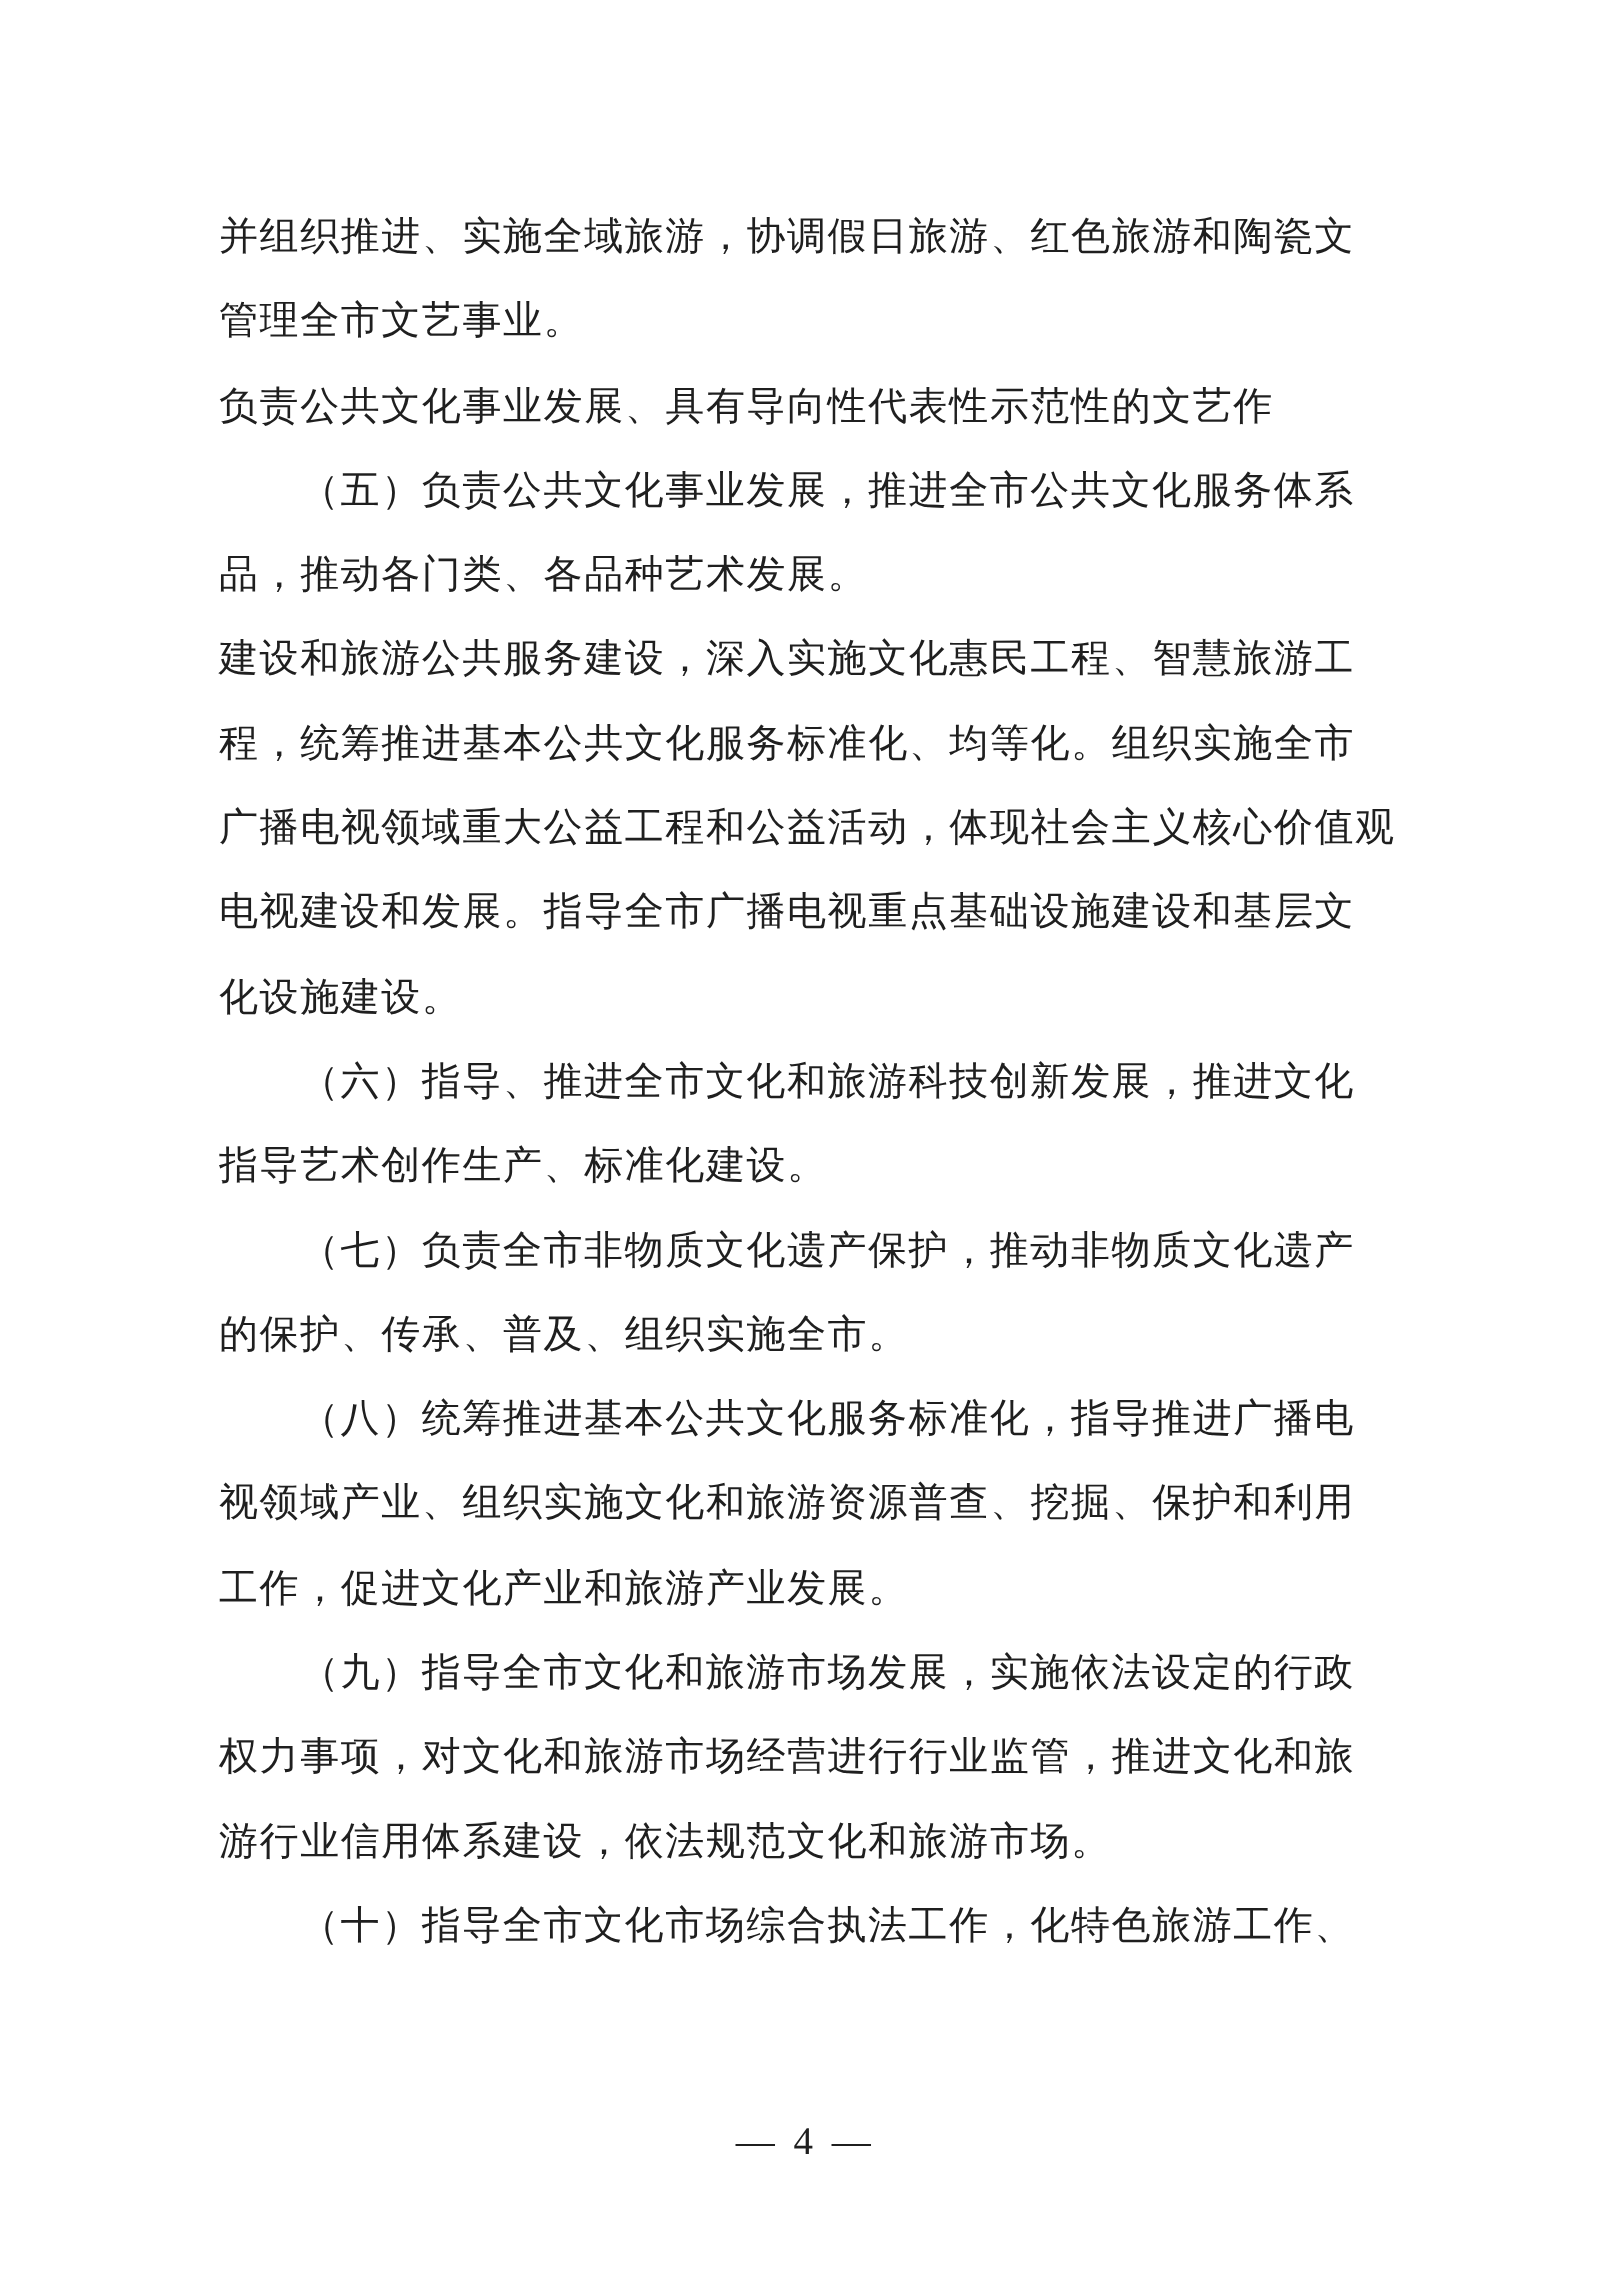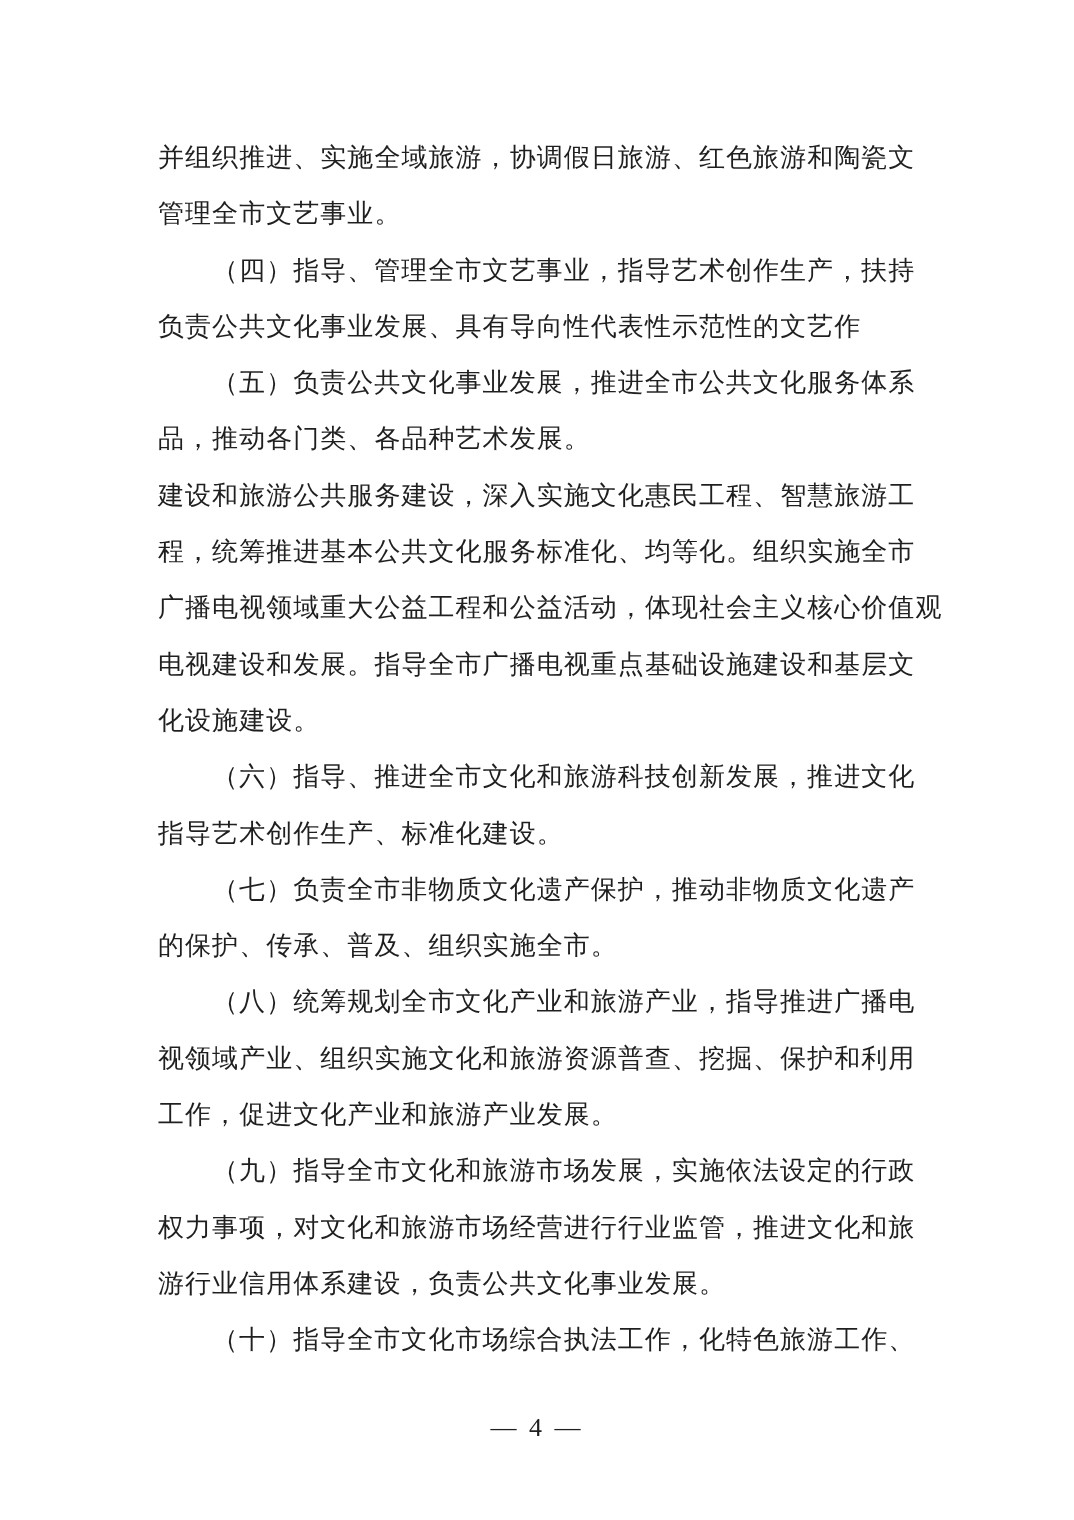--- a/index.html
+++ b/index.html
@@ -12,21 +12,21 @@
     width: 1074px;
     height: 1520px;
     margin: 0 auto;
     background: #ffffff;
     overflow: hidden;
     font-family: "Liberation Serif", "DejaVu Serif", serif;
     font-weight: 400;
   }
   .textblock {
     position: absolute;
-    left: 158px;
+    left: 146px;
     top: 130px;
     width: 762px;
   }
   .line {
     height: 56.3px;
     line-height: 56.3px;
     font-size: 26px;
     letter-spacing: 1.05px;
     white-space: nowrap;
     text-align: left;
@@ -46,35 +46,34 @@
     letter-spacing: 3px;
   }
 </style>
 </head>
 <body>
 
 <div class="page" style="background: rgb(255, 255, 255); color: rgb(31, 31, 31);">
   <div class="textblock" id="textblock">
       <div class="line">并组织推进、实施全域旅游，协调假日旅游、红色旅游和陶瓷文</div>
       <div class="line">管理全市文艺事业。</div>
-      <div class="line indent">（四）指导、管理全市文艺事业，指导艺术创作生产，扶持</div>
       <div class="line">负责公共文化事业发展、具有导向性代表性示范性的文艺作</div>
       <div class="line indent">（五）负责公共文化事业发展，推进全市公共文化服务体系</div>
       <div class="line">品，推动各门类、各品种艺术发展。</div>
       <div class="line">建设和旅游公共服务建设，深入实施文化惠民工程、智慧旅游工</div>
       <div class="line">程，统筹推进基本公共文化服务标准化、均等化。组织实施全市</div>
       <div class="line">广播电视领域重大公益工程和公益活动，体现社会主义核心价值观</div>
       <div class="line">电视建设和发展。指导全市广播电视重点基础设施建设和基层文</div>
       <div class="line">化设施建设。</div>
       <div class="line indent">（六）指导、推进全市文化和旅游科技创新发展，推进文化</div>
       <div class="line">指导艺术创作生产、标准化建设。</div>
       <div class="line indent">（七）负责全市非物质文化遗产保护，推动非物质文化遗产</div>
       <div class="line">的保护、传承、普及、组织实施全市。</div>
-      <div class="line indent">（八）统筹规划全市文化产业和旅游产业，指导推进广播电</div>
+      <div class="line indent">（八）统筹推进基本公共文化服务标准化，指导推进广播电</div>
       <div class="line">视领域产业、组织实施文化和旅游资源普查、挖掘、保护和利用</div>
       <div class="line">工作，促进文化产业和旅游产业发展。</div>
       <div class="line indent">（九）指导全市文化和旅游市场发展，实施依法设定的行政</div>
       <div class="line">权力事项，对文化和旅游市场经营进行行业监管，推进文化和旅</div>
-      <div class="line">游行业信用体系建设，负责公共文化事业发展。</div>
+      <div class="line">游行业信用体系建设，依法规范文化和旅游市场。</div>
       <div class="line indent">（十）指导全市文化市场综合执法工作，化特色旅游工作、</div>
     </div>
   <div class="footer">— 4 —</div>
 </div>
 
 </body></html>

